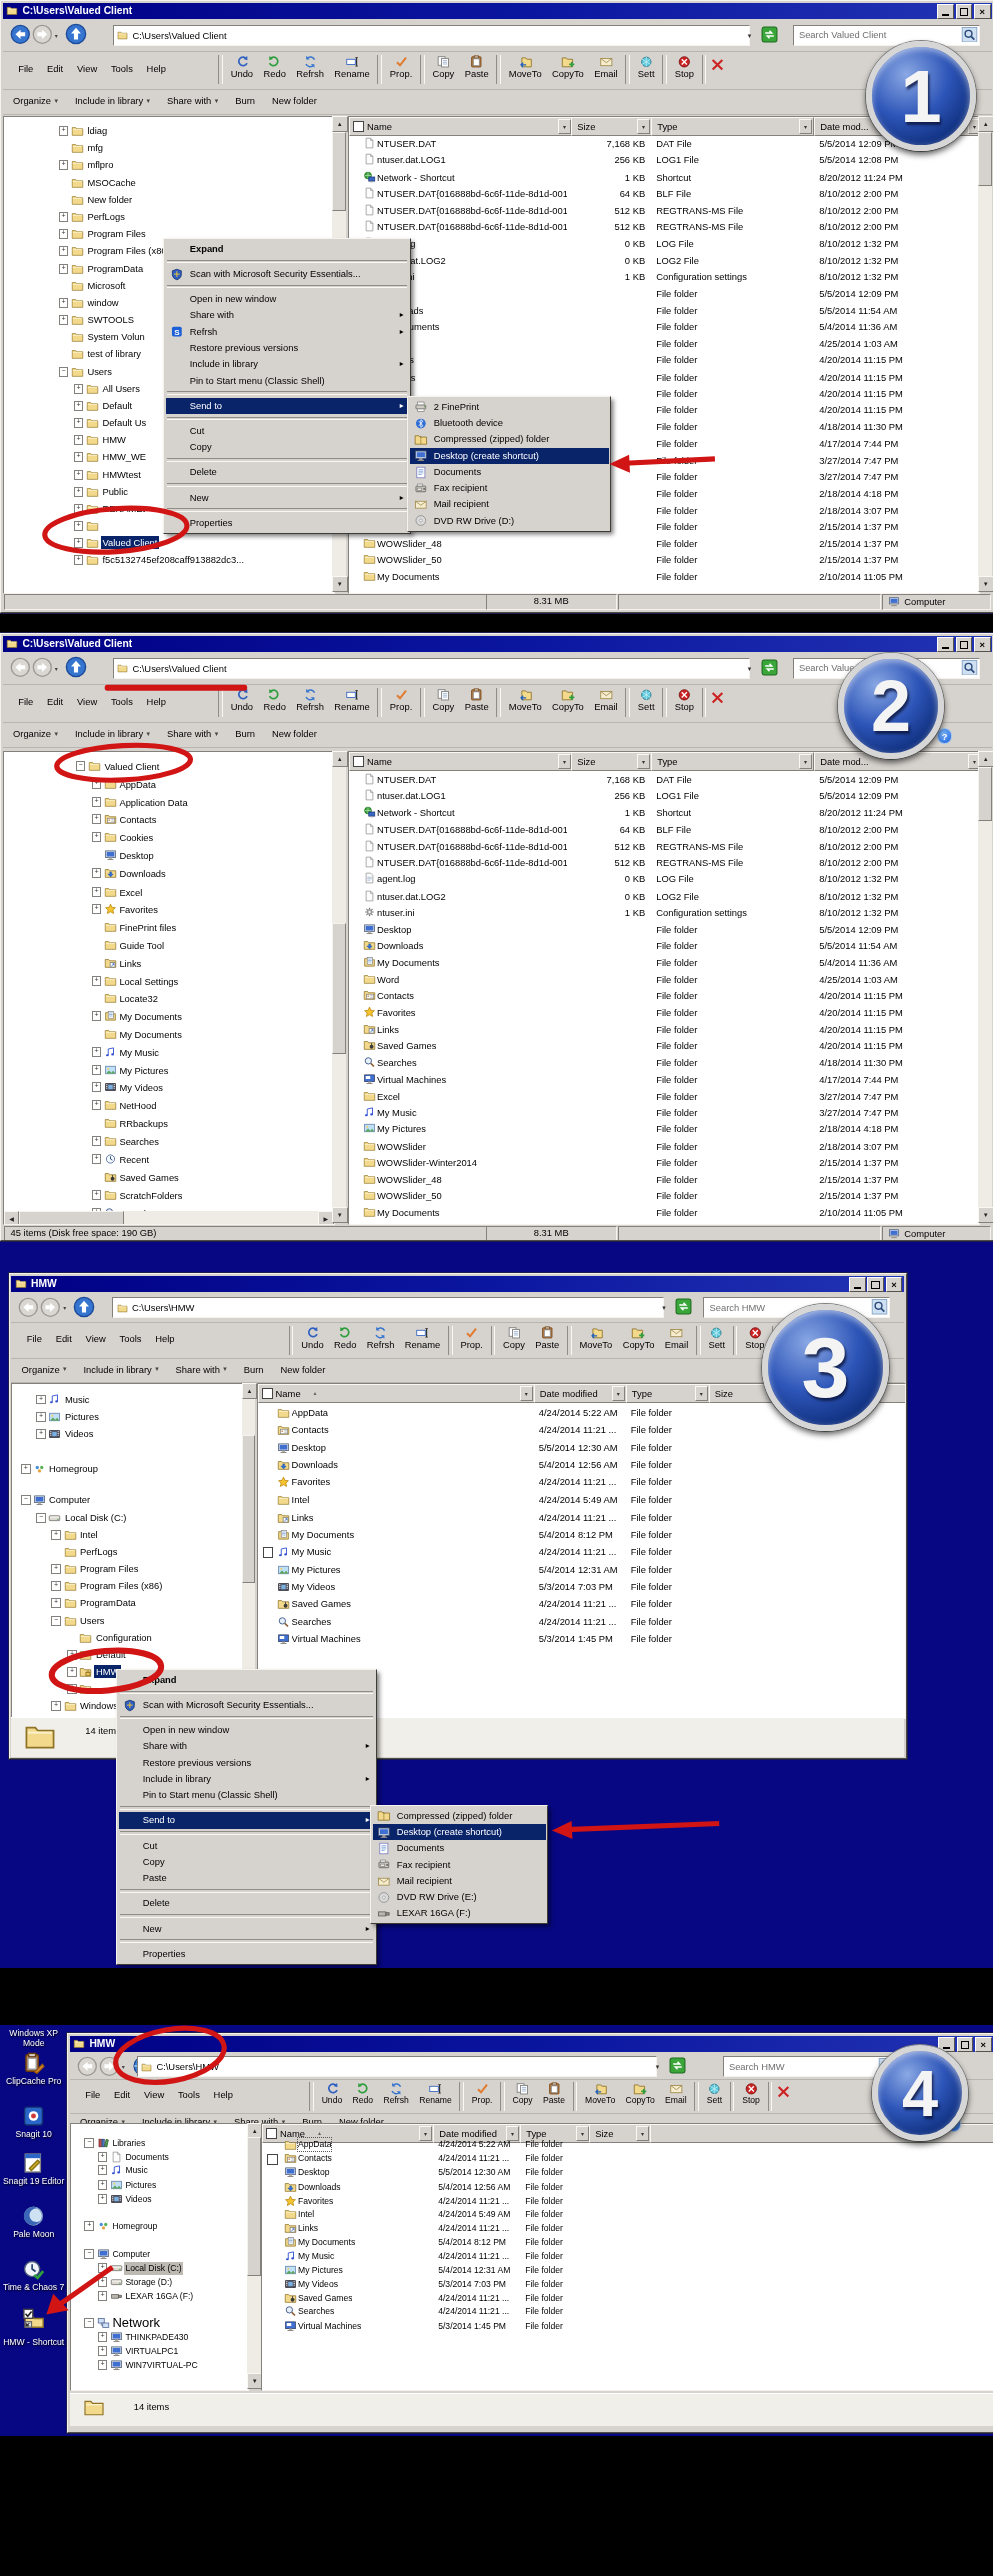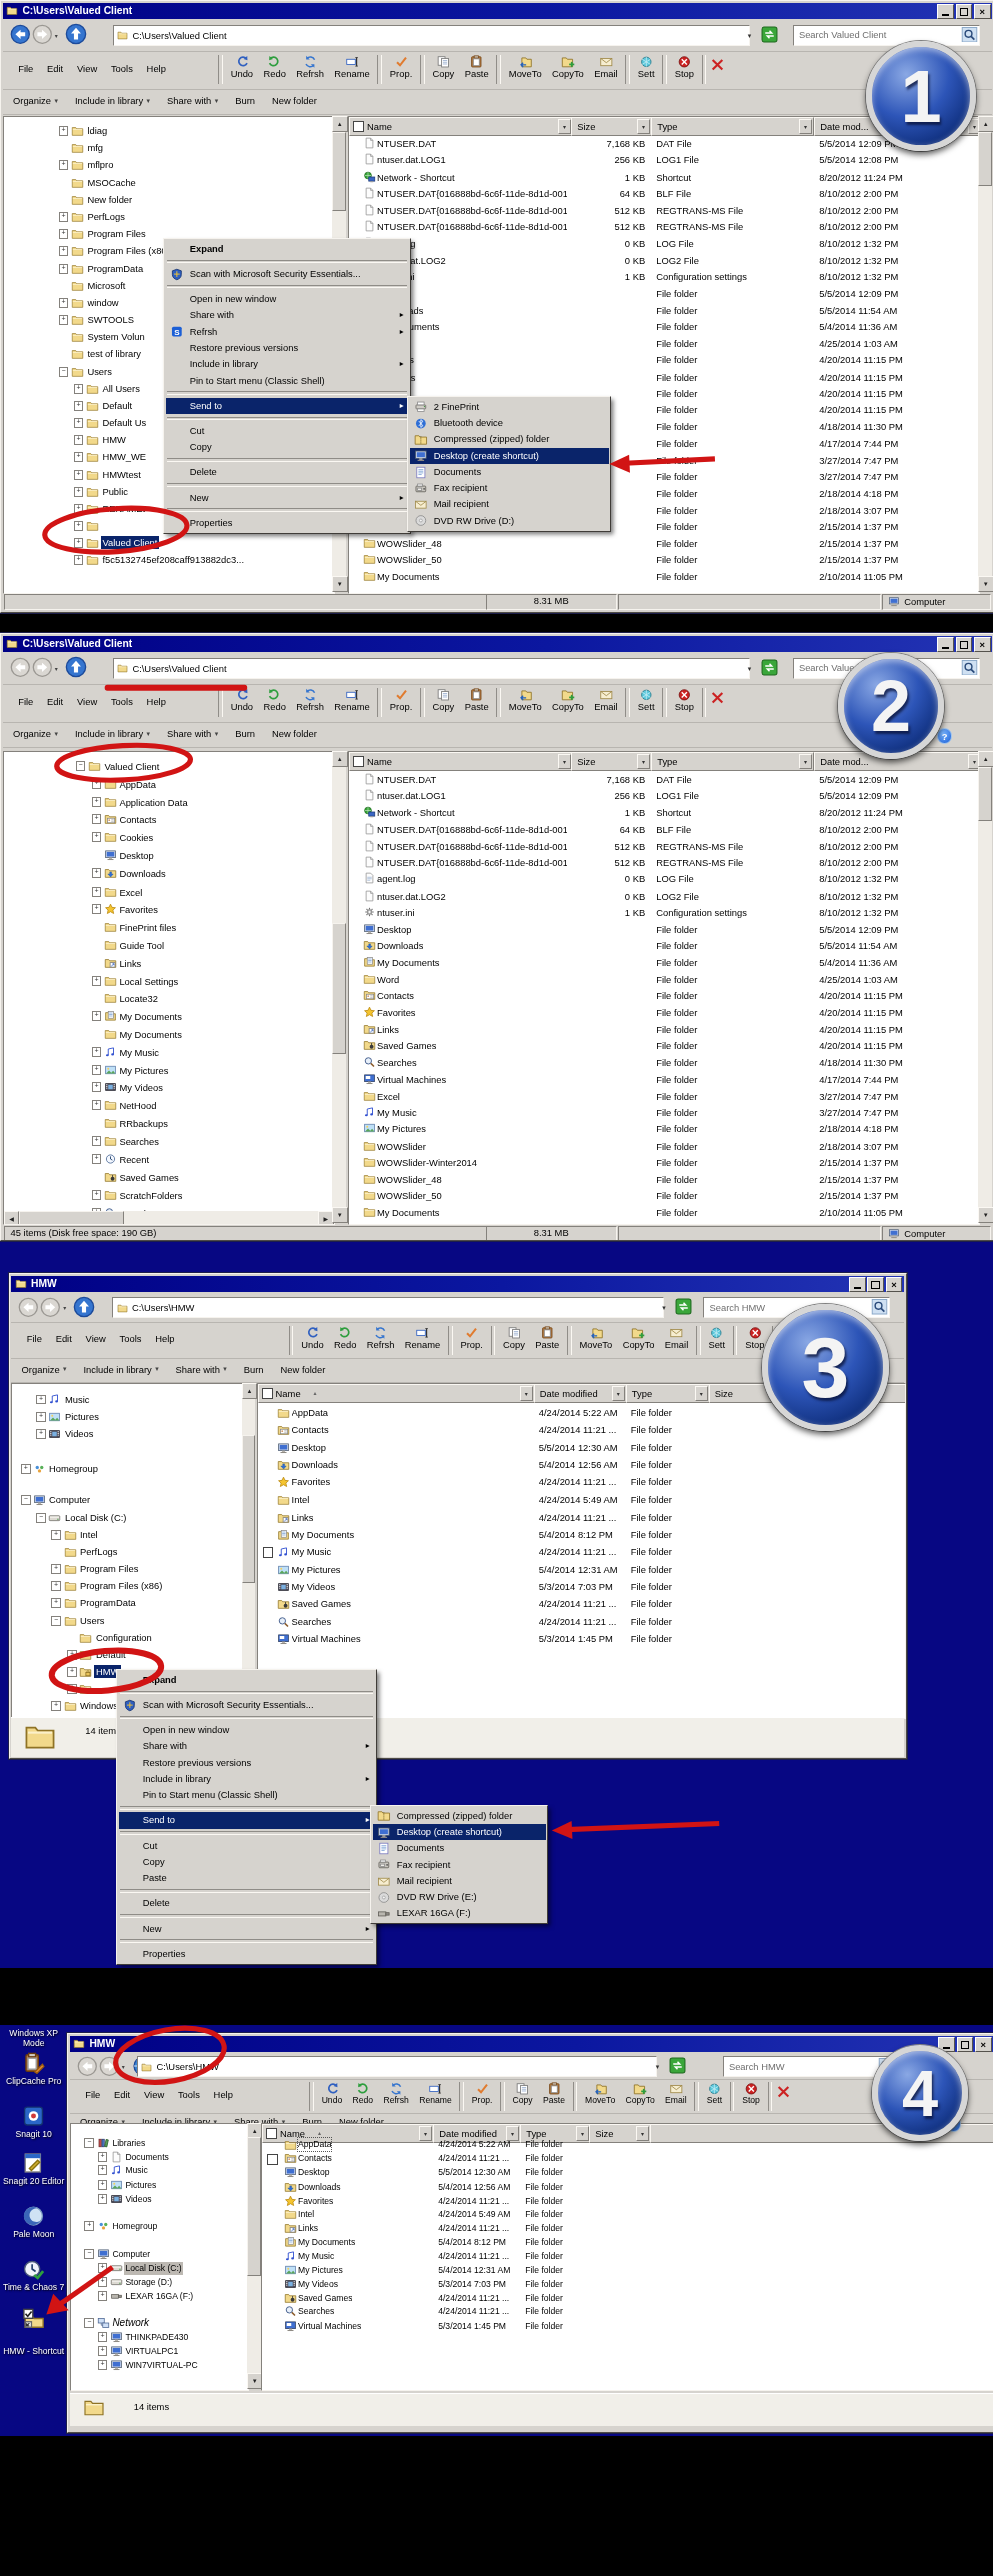--- a/index.html
+++ b/index.html
@@ -2870,21 +2870,21 @@
         </div>
         <div style="position: absolute; left: 0px; top: 192px; right: 0px; height: 14px;">
           <div class="expander" style="position: absolute; left: 13.7px; top: 2.2px;">−</div>
           <div style="position: absolute; left: 26px; top: 0.9px; width: 13px; height: 12px;">
             <svg width="100%" height="100%" viewBox="0 0 16 16">
               <rect x="1" y="2" width="8" height="6" fill="#cfe0f7" stroke="#47618f"></rect>
               <rect x="7" y="8" width="8" height="6" fill="#cfe0f7" stroke="#47618f"></rect>
               <path d="M5 8 v3 h2" fill="none" stroke="#47618f"></path>
             </svg>
           </div>
-          <div class="treelabel" style="position: absolute; left: 40px; top: 0; height: 13px; line-height: 13px; font-size: 10px; font-style: italic;">Network</div>
+          <div class="treelabel" style="position: absolute; left: 40px; top: 0; height: 13px; line-height: 13px; font-size: 13px;">Network</div>
         </div>
         <div style="position: absolute; left: 0px; top: 206px; right: 0px; height: 14px;">
           <div class="expander" style="position: absolute; left: 27px; top: 2.2px;">+</div>
           <div style="position: absolute; left: 39px; top: 0.9px; width: 13px; height: 12px;">
             <svg width="100%" height="100%" viewBox="0 0 16 16">
               <rect x="1.5" y="2.5" width="13" height="9" fill="#cfd8ea" stroke="#47576e"></rect>
               <rect x="3" y="4" width="10" height="6" fill="#3f6fd1"></rect>
               <rect x="6" y="11.5" width="4" height="1.8" fill="#b9b5ae"></rect>
               <rect x="4" y="13.3" width="8" height="1.4" fill="#8f8b84"></rect>
             </svg>
@@ -3344,21 +3344,21 @@
       <div style="margin-top: 1.7px;">Snagit 10</div>
     </div>
     <div class="dicon" style="position: absolute; left: 1.7px; top: 2152px;">
       <div style="width: 23px; height: 22px; margin: 0px auto;">
         <svg width="100%" height="100%" viewBox="0 0 16 16">
           <rect x="2" y="1.5" width="11" height="13" fill="#fff" stroke="#888"></rect>
           <rect x="2" y="1.5" width="11" height="3" fill="#2a66c8"></rect>
           <path d="M5 12 l6 -6 1.5 1.5 -6 6z" fill="#d0b030" stroke="#8a7210"></path>
         </svg>
       </div>
-      <div style="margin-top: 1.7px;">Snagit 20 Editor</div>
+      <div style="margin-top: 1.7px;">Snagit 19 Editor</div>
     </div>
     <div class="dicon" style="position: absolute; left: 1.7px; top: 2205px;">
       <div style="width: 23px; height: 22px; margin: 0px auto;">
         <svg width="100%" height="100%" viewBox="0 0 16 16">
           <circle cx="8" cy="8" r="6.5" fill="#cfe2f4" stroke="#7a9ac0"></circle>
           <path d="M11 2.5 a6.5 6.5 0 1 0 2 9 a5 5 0 1 1 -2 -9" fill="#3a66b8"></path>
         </svg>
       </div>
       <div style="margin-top: 1.7px;">Pale Moon</div>
     </div>
@@ -3375,21 +3375,21 @@
     <div class="dicon" style="position: absolute; left: 1.7px; top: 2308px;">
       <div style="width: 23px; height: 22px; margin: 0px auto;">
         <svg width="100%" height="100%" viewBox="0 0 16 16">
           <path d="M2 6 h5 l1.5 1.6 H15 V14 H2z" fill="#f2d98b" stroke="#8f7326"></path>
           <rect x="1" y="1" width="6.5" height="6.5" fill="#fff" stroke="#444"></rect>
           <path d="M2.2 4.2 l1.6 1.8 2.8 -3.4" stroke="#222" stroke-width="1.2" fill="none"></path>
           <rect x="2" y="10" width="4.5" height="4" fill="#fff" stroke="#666"></rect>
           <path d="M3 13 l2 -2 m-2 0 v2 h2" stroke="#333" fill="none"></path>
         </svg>
       </div>
-      <div style="margin-top: 16px;">HMW - Shortcut</div>
+      <div style="margin-top: 7px;">HMW - Shortcut</div>
     </div>
     <div class="badge" style="position: absolute; left: 866px; top: 41px; width: 98px; height: 98px;">
       <span style="font-size: 74px;">1</span>
     </div>
     <div class="badge" style="position: absolute; left: 838px; top: 653px; width: 94px; height: 94px;">
       <span style="font-size: 72px;">2</span>
     </div>
     <div class="badge" style="position: absolute; left: 762px; top: 1304px; width: 115px; height: 115px;">
       <span style="font-size: 86px;">3</span>
     </div>

